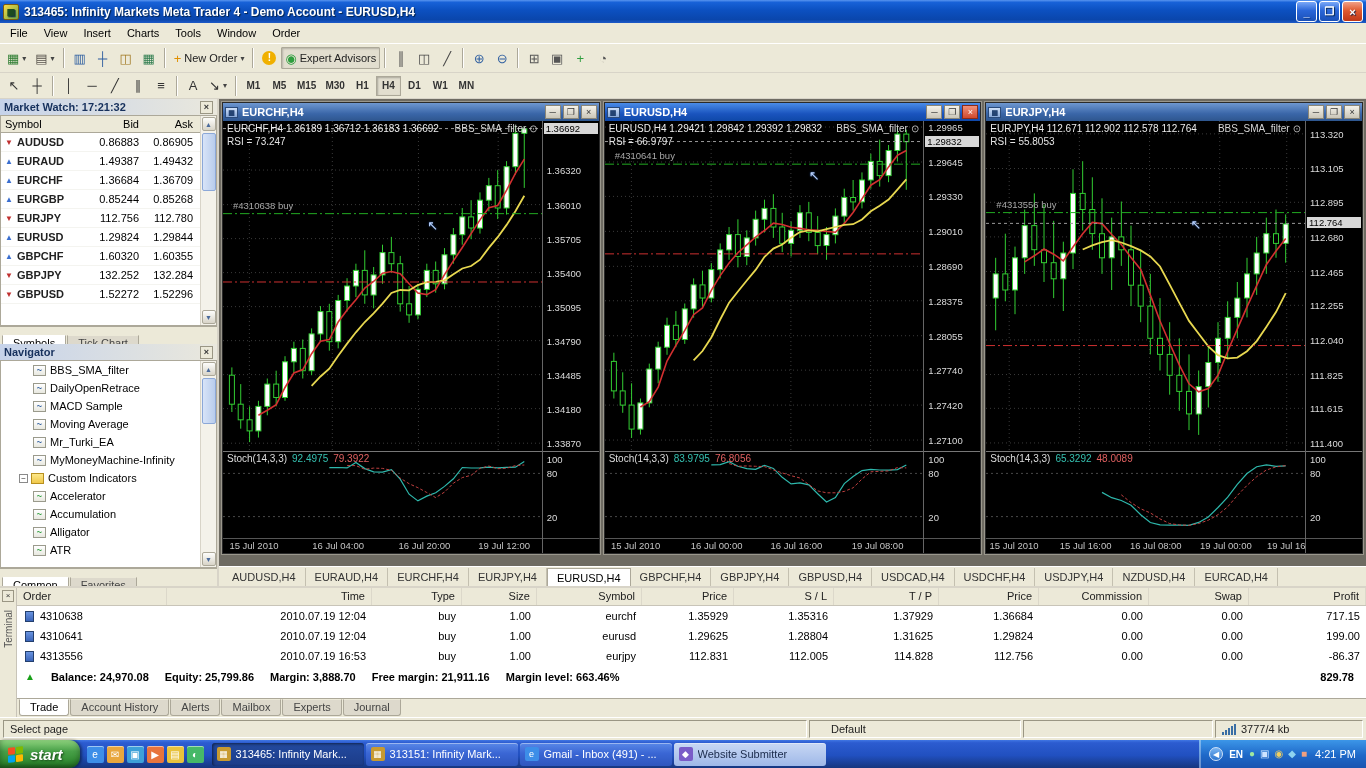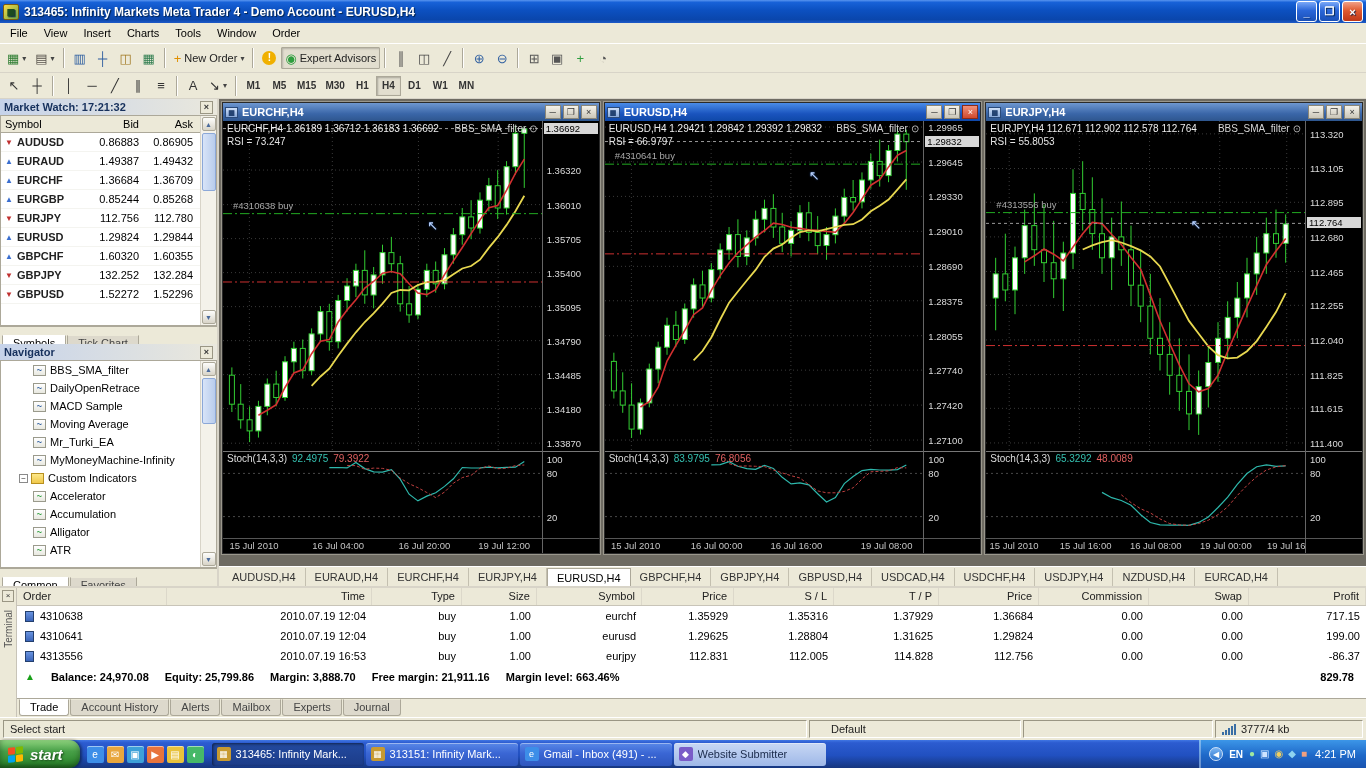--- a/index.html
+++ b/index.html
@@ -715,21 +715,21 @@
                     <polyline points="124.1,11.6 132.9,14.3 141.8,13.9 150.6,14.3 159.5,14.6 168.4,17.9 177.2,20.9 186.1,23.7 194.9,26.0 203.8,32.6 212.7,38.9 221.5,40.8 230.4,40.8 239.3,39.4 248.1,35.8 257.0,27.0 265.8,19.8 274.7,19.3 283.6,18.9 292.4,15.6 301.3,15.9 " fill="none" stroke="#C04040" stroke-width="1" stroke-dasharray="3 2"></polyline>
                   </svg>
                 <div class="st-label">
                   <span>Stoch(14,3,3)</span><span class="st-k">83.9795</span><span class="st-d">76.8056</span>
                 </div>
               </div>
               <div class="cw-dates" id="dates1">
                   <span style="left: 6.38px;">15 Jul 2010</span>
                   <span style="left: 86.13px;">16 Jul 00:00</span>
                   <span style="left: 165.88px;">16 Jul 16:00</span>
-                  <span style="left: 256px;">19 Jul 08:00</span>
+                  <span style="left: 247px;">19 Jul 08:00</span>
                 </div>
             </div>
             <div class="cw-axiscol">
               <div class="axis-main" id="axismain1">
                   <div class="ptick" style="top: 1.00993px;">1.29965</div>
                   <div class="ptick" style="top: 35.9768px;">1.29645</div>
                   <div class="ptick" style="top: 70.3974px;">1.29330</div>
                   <div class="ptick" style="top: 105.364px;">1.29010</div>
                   <div class="ptick" style="top: 140.331px;">1.28690</div>
                   <div class="ptick" style="top: 174.752px;">1.28375</div>
@@ -1004,21 +1004,21 @@
           <span class="btab">Account History</span>
           <span class="btab">Alerts</span>
           <span class="btab">Mailbox</span>
           <span class="btab">Experts</span>
           <span class="btab">Journal</span>
         </div>
     </div>
   </div>
 
   <div class="statusbar">
-    <span class="sb-cell sb-left">Select start</span>
+    <span class="sb-cell sb-left">Select page</span>
     <span class="sb-cell sb-profile">Default</span>
     <span class="sb-cell sb-empty1"></span>
     <span class="sb-cell sb-kb">
       <span class="sb-bars">
           <i style="height:3px"></i>
           <i style="height:5px"></i>
           <i style="height:7px"></i>
           <i style="height:9px"></i>
           <i style="height:11px"></i>
         </span>

